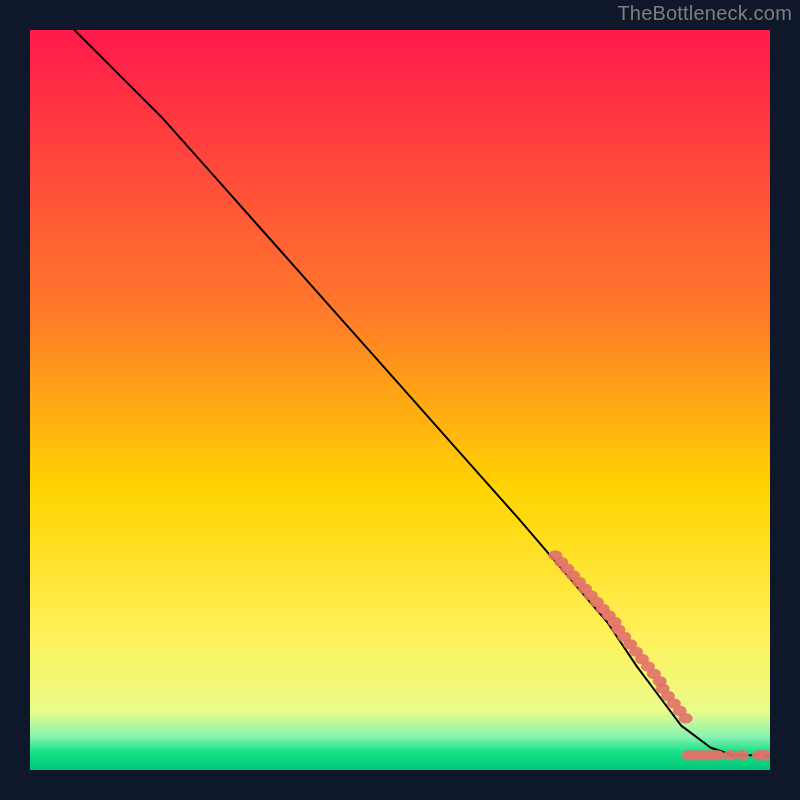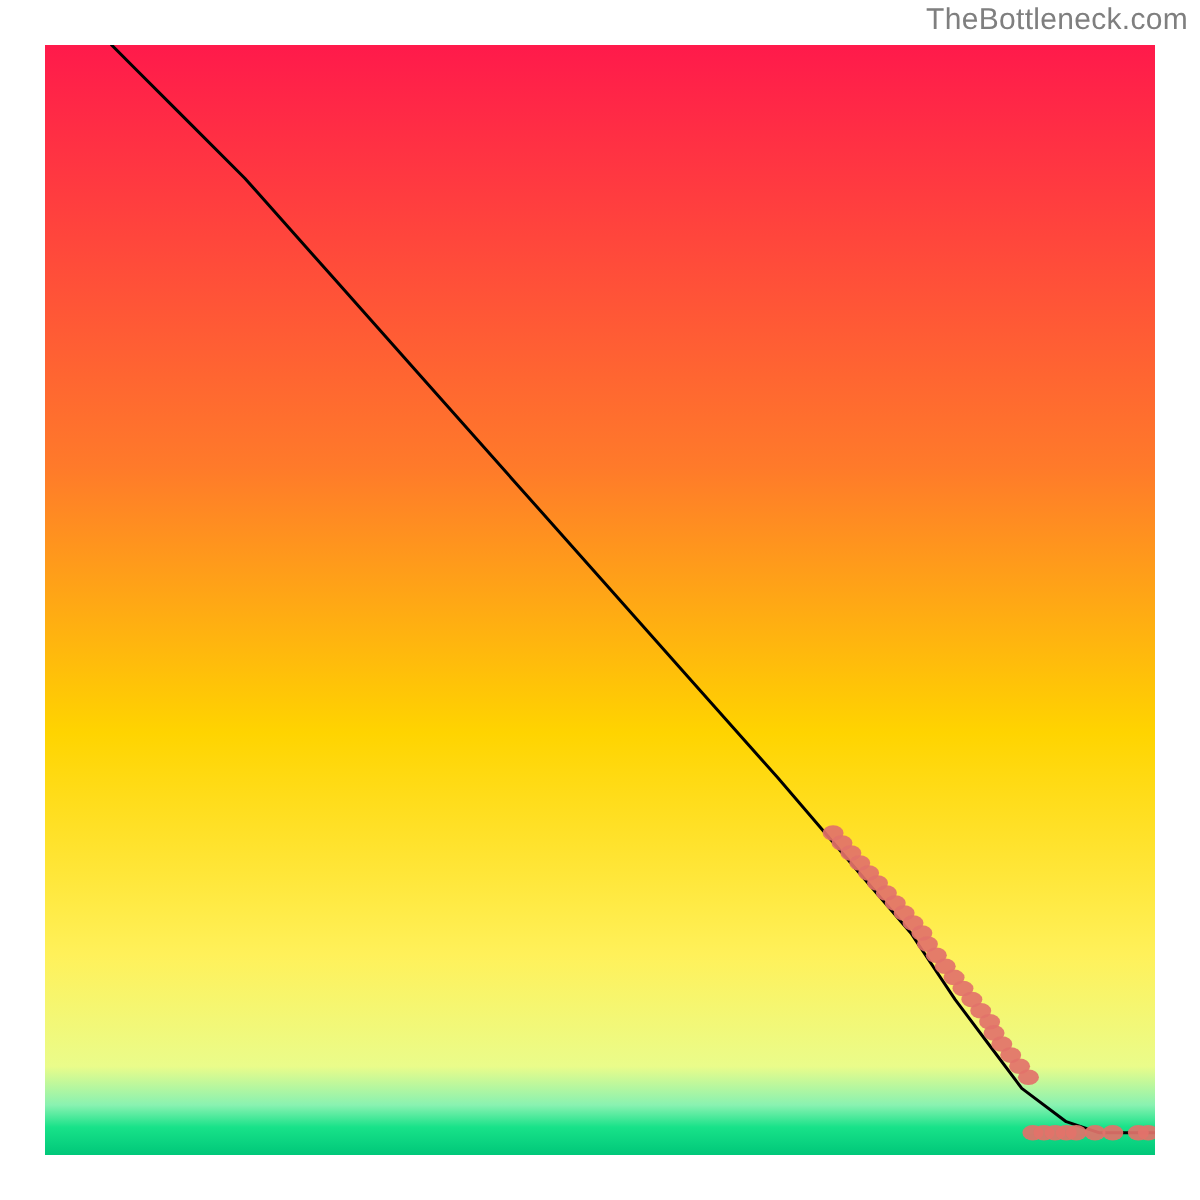--- a/index.html
+++ b/index.html
@@ -8,21 +8,21 @@
     width: 800px;
     height: 800px;
     background: #000;
     font-family: Arial, Helvetica, sans-serif;
     overflow: hidden;
   }
   .wrap {
     position: relative;
     width: 800px;
     height: 800px;
-    background: #ffffff;
+    background: #0f172a;
   }
   .attribution {
     position: absolute;
     top: 2px;
     right: 8px;
     color: #7f7f7f;
     font-size: 20px;
     font-weight: 400;
     letter-spacing: 0.2px;
   }

